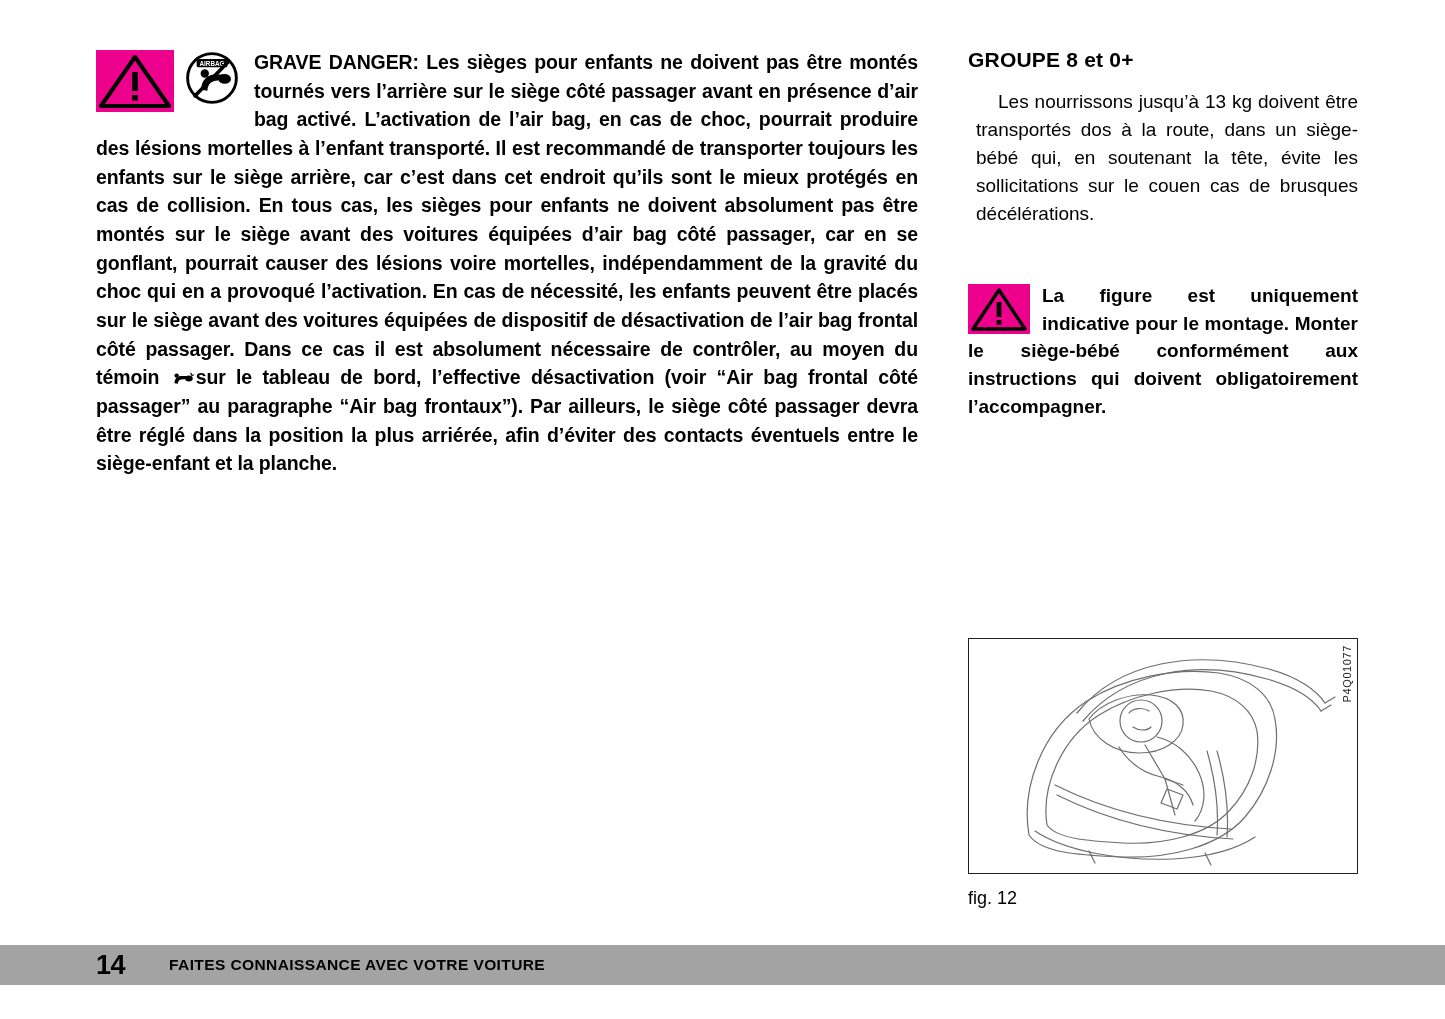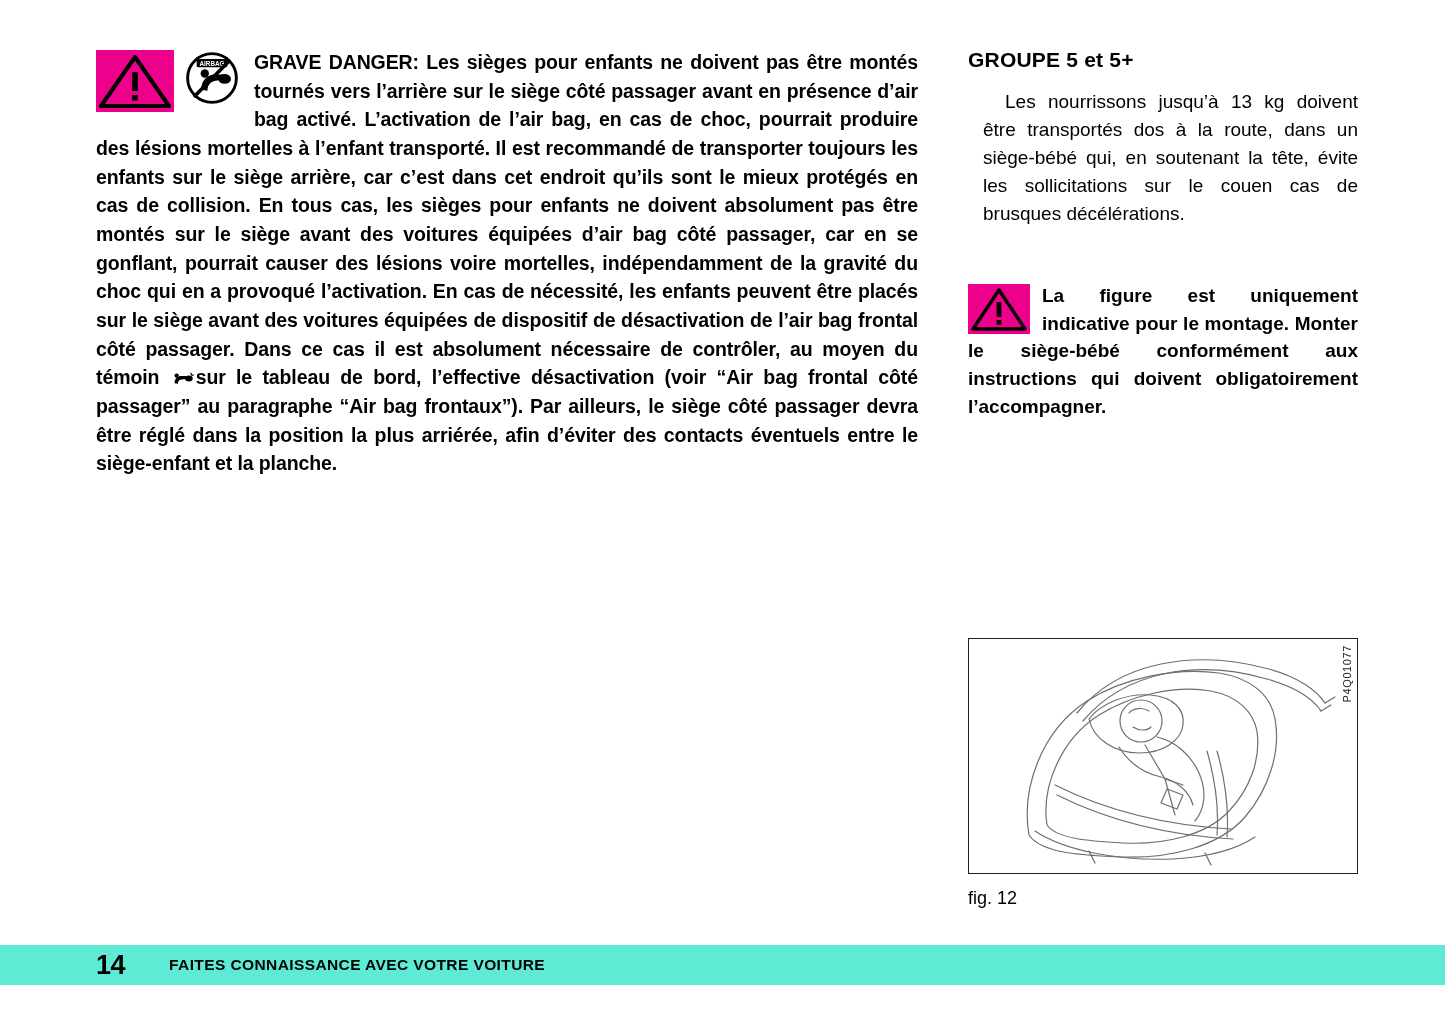--- a/index.html
+++ b/index.html
@@ -86,21 +86,21 @@
     margin: 0 0 16px 0;
     letter-spacing: 0.2px;
   }
   .group-head .light {
     font-weight: bold;
   }
   .body-par {
     font-size: 19px;
     line-height: 1.47;
     text-align: justify;
-    margin: 0 0 16px 15px;
+    margin: 0 0 16px 8px;
     text-indent: 22px;
   }
   .body-par b { font-weight: bold; }
 
   .note-block {
     margin-top: 54px;
     position: relative;
     min-height: 60px;
   }
   .note-icon {
@@ -147,21 +147,21 @@
     color: #000;
   }
 
   
   .footer {
     position: absolute;
     left: 0;
     bottom: 34px;
     width: 1445px;
     height: 40px;
-    background: #5eead4;
+    background: #a3a3a3;
     display: flex;
     align-items: center;
   }
   .footer-page {
     font-size: 27px;
     font-weight: bold;
     margin-left: 96px;
     letter-spacing: -0.5px;
   }
   .footer-title {
@@ -217,21 +217,21 @@
         <circle cx="5.5" cy="5" r="2.6" fill="#000"></circle>
         <ellipse cx="20" cy="8.5" rx="4.5" ry="3.6" fill="#000"></ellipse>
         <path d="M22 1.5 l1.6 3.4 3.2-1.2" fill="none" stroke="#000" stroke-width="1.3"></path>
       </svg><span>sur le tableau de bord, l’effective désactivation (voir “Air bag frontal côté passager” au paragraphe “Air bag frontaux”). Par ailleurs, le siège côté passager devra être réglé dans la position la plus arriérée, afin d’éviter des contacts éventuels entre le siège-enfant et la planche.</span>
     </div>
   </div>
 
   <div class="col-right">
 
     <h2 class="group-head">
-      <span>GROUPE 5</span><span class="light"> et 5+</span>
+      <span>GROUPE 8</span><span class="light"> et 0+</span>
     </h2>
 
     <p class="body-par">Les nourrissons jusqu’à 13 kg doivent être transportés dos à la route, dans un siège-bébé qui, en soutenant la tête, évite les sollicitations sur le couen cas de brusques décélérations.</p>
 
 
     <div class="note-block clearfix">
       <span class="note-icon warn-triangle">
         <svg width="62" height="50" viewBox="0 0 62 50" aria-hidden="true">
           <rect x="0" y="0" width="62" height="50" fill="#ec008c"></rect>
           <polygon points="31,6 57,45 5,45" fill="none" stroke="#000" stroke-width="3.4" stroke-linejoin="round"></polygon>

